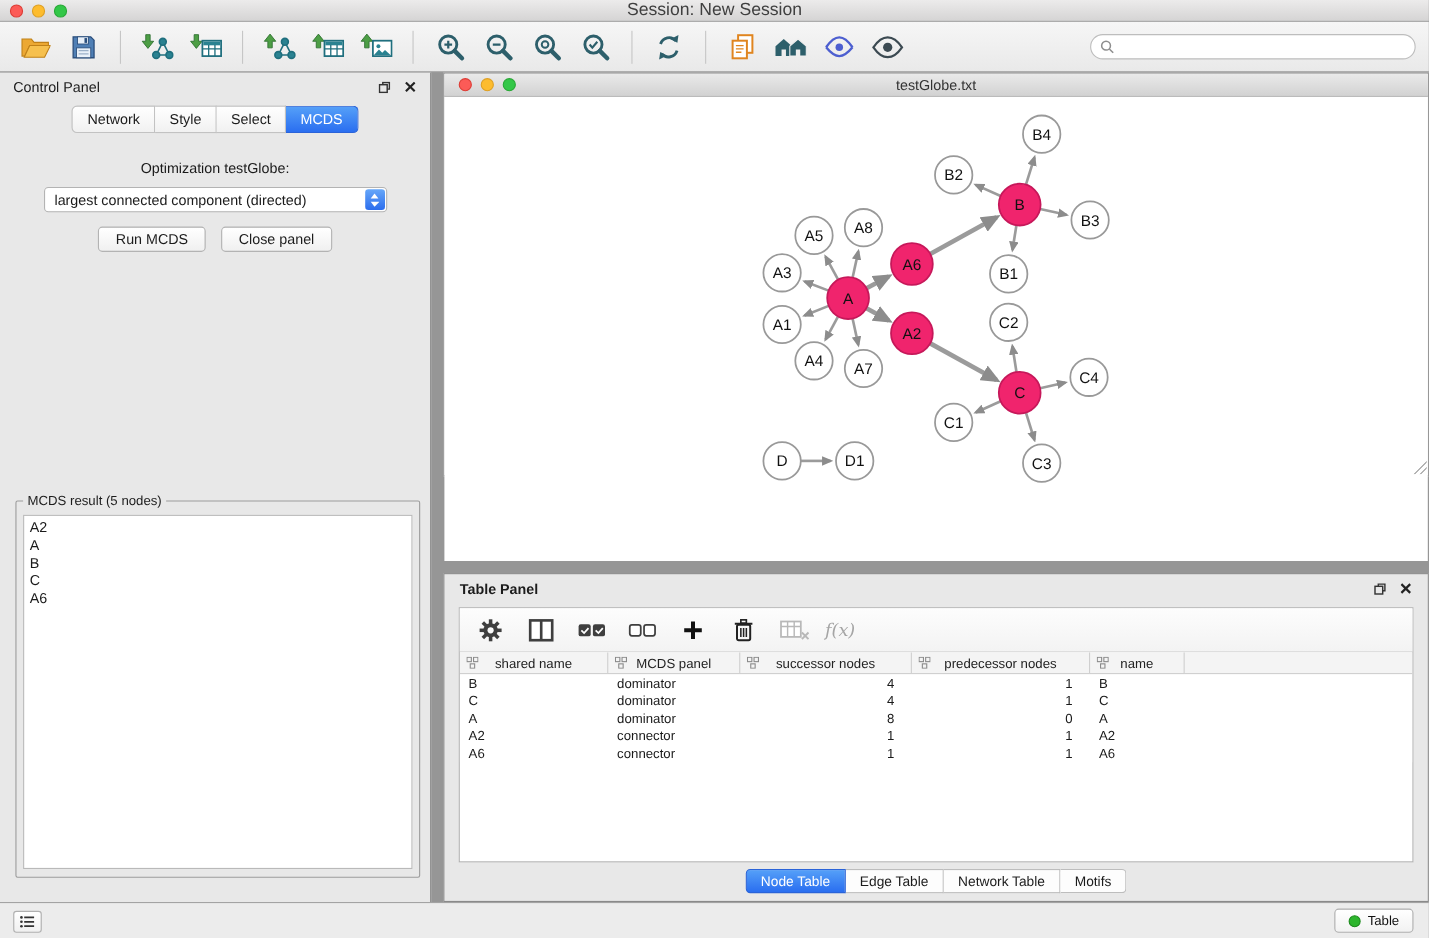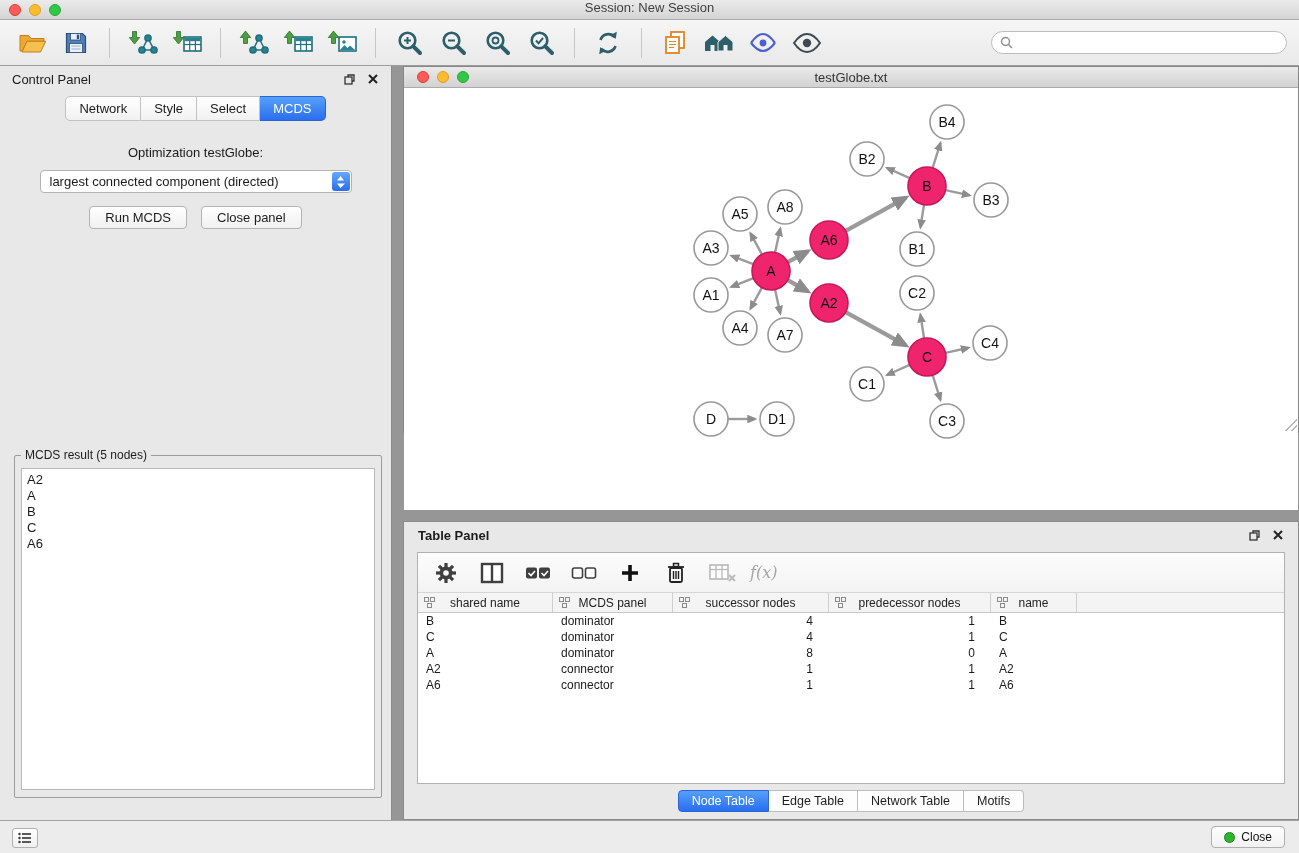--- a/index.html
+++ b/index.html
@@ -13,22 +13,22 @@
     color:#1a1a1a;
   }
   svg { display:block; }
   svg text { font-family:"Liberation Sans", sans-serif; }
 
   
   .titlebar {
     position:absolute; left:0; top:0; width:1299px; height:20px;
     background:linear-gradient(#ecebeb,#d5d4d4);
     border-bottom:1px solid #acacac;
-    display:flex; align-items:flex-start; justify-content:center;
-    font-size:13px; color:#3f3f3f;
+    display:flex; align-items:flex-end; justify-content:center;
+    font-size:16px; color:#3f3f3f;
   }
   .traffic { display:flex; gap:8px; }
   .titlebar .traffic { position:absolute; left:9px; top:4px; }
   .light { width:12px; height:12px; border-radius:50%; display:inline-block; }
   .light.red    { background:#fc5b57; border:1px solid #dd3c35; }
   .light.yellow { background:#fdbc2e; border:1px solid #dfa023; }
   .light.green  { background:#33c748; border:1px solid #27a835; }
 
   
   .toolbar {
@@ -696,15 +696,15 @@
       <circle cx="1.5" cy="2" r="1.2" fill="#333"></circle>
         <line x1="4" y1="2" x2="13" y2="2" stroke="#333" stroke-width="1.6"></line>
       <circle cx="1.5" cy="6" r="1.2" fill="#333"></circle>
         <line x1="4" y1="6" x2="13" y2="6" stroke="#333" stroke-width="1.6"></line>
       <circle cx="1.5" cy="10" r="1.2" fill="#333"></circle>
         <line x1="4" y1="10" x2="13" y2="10" stroke="#333" stroke-width="1.6"></line>
     </svg>
   </button>
   <button class="memory-btn">
     <span class="memory-dot"></span>
-    <span>Close</span>
+    <span>Table</span>
   </button>
 </div>
 
 </body></html>

